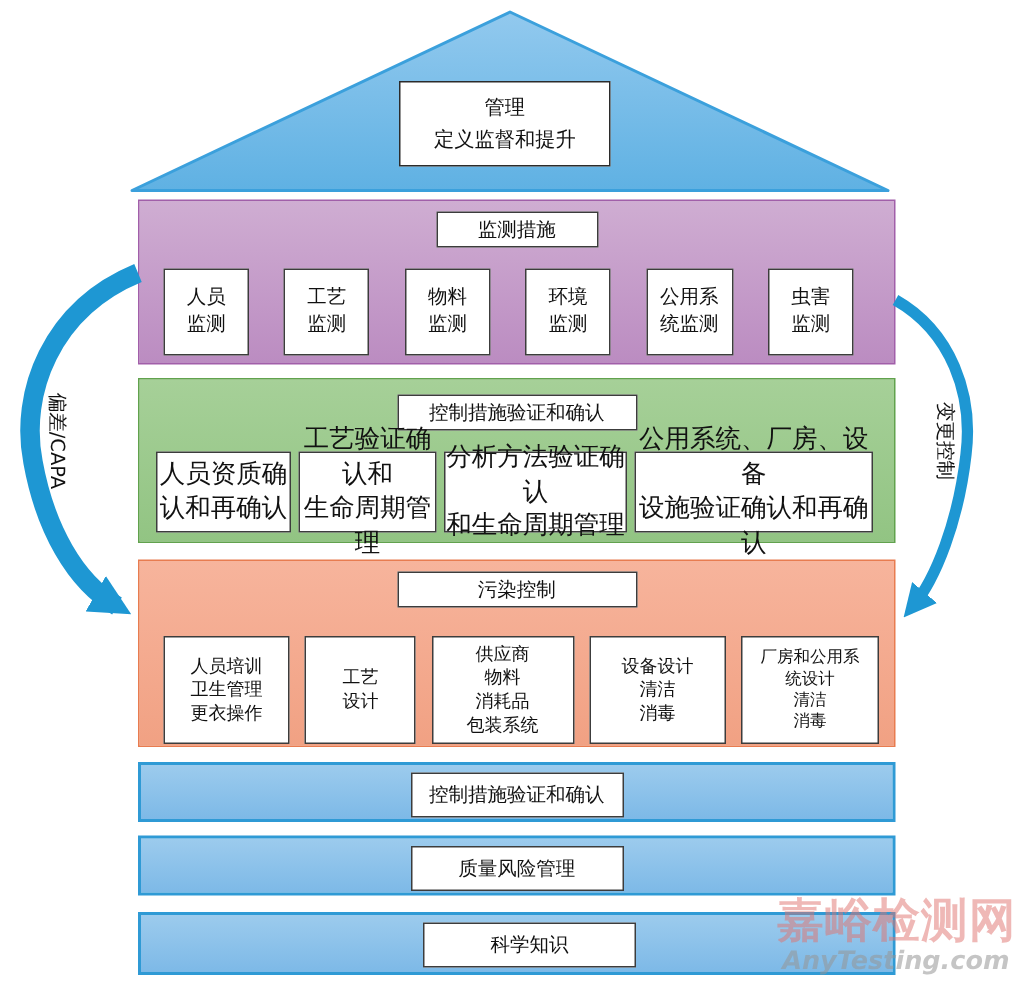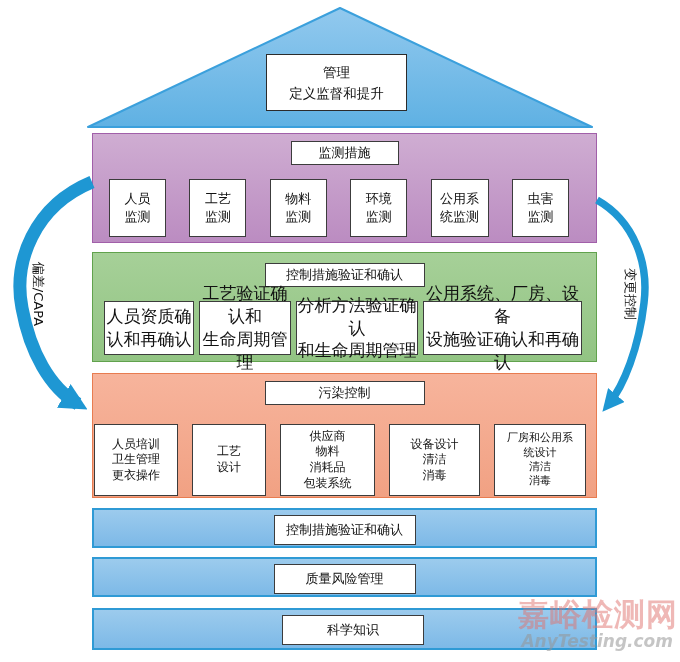--- a/index.html
+++ b/index.html
@@ -38,21 +38,21 @@
   }
   .tbox-purple{width:108px;}
   .tbox-green,.tbox-orange{width:160px;}
   .band-green .tbox{margin-top:10px;}
   .tbox-blue{width:142px;height:30px;margin-top:5px;font-size:13px;}
 
   
   .row{display:flex;justify-content:space-between;box-sizing:border-box;}
   .row-purple{margin-top:9px;padding:0 27px 0 16px;}
   .row-green{margin-top:12px;padding:0 14px 0 11px;}
-  .row-orange{margin-top:19px;padding:0 10px 0 1px;}
+  .row-orange{margin-top:19px;padding:0 10px 0 16px;}
   .ibox{
     background:#ffffff;border:1px solid #3c3c3c;box-sizing:border-box;
     display:flex;align-items:center;justify-content:center;text-align:center;
     white-space:pre-line;line-height:1.35;
   }
   .row-purple .ibox{height:58px;font-size:13px;}
   .row-green .ibox{height:54px;font-size:17px;}
   .row-orange .ibox{height:72px;font-size:12px;line-height:1.3;}
   .ibox.small{font-size:11px;}
 

